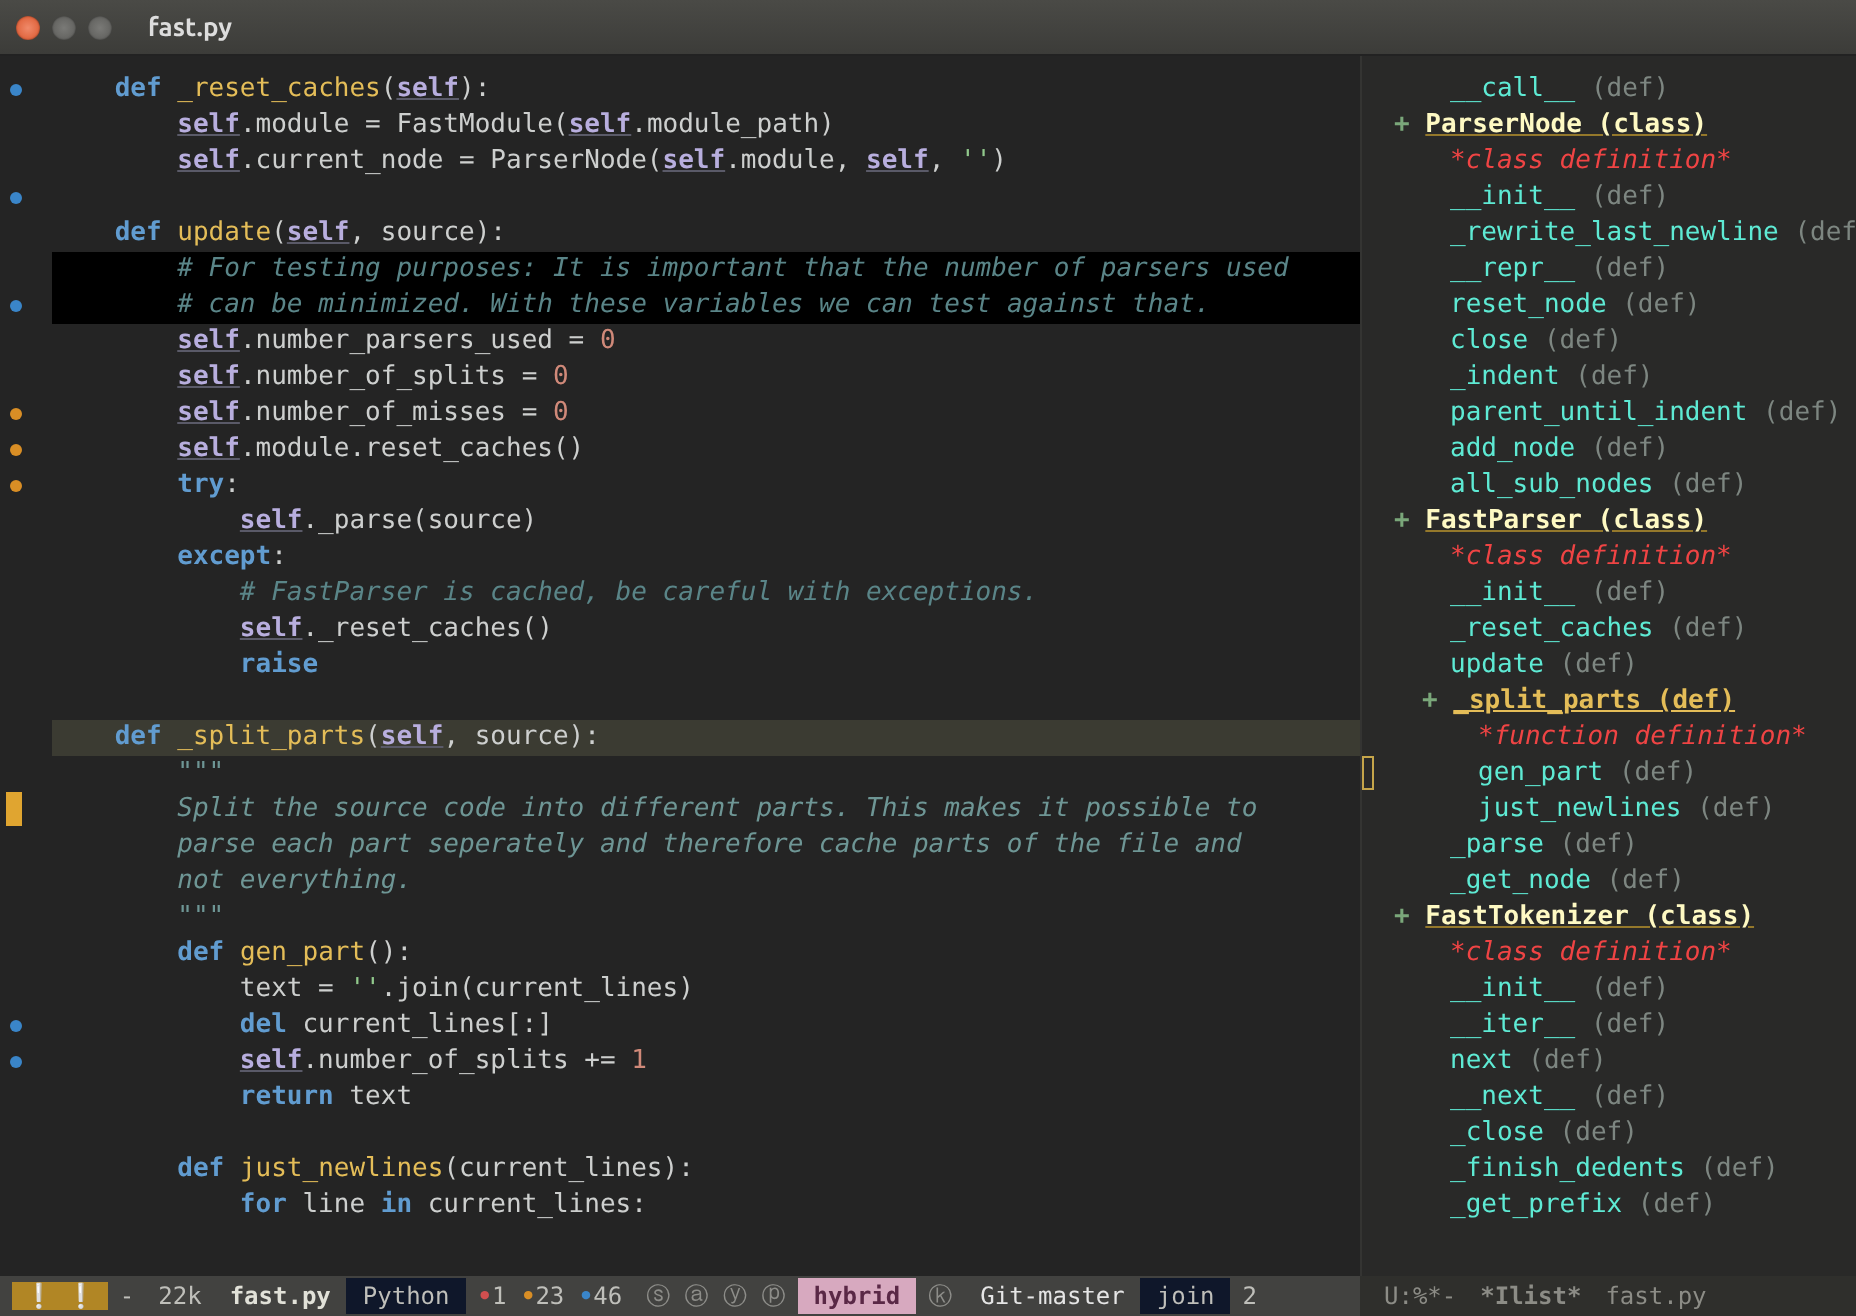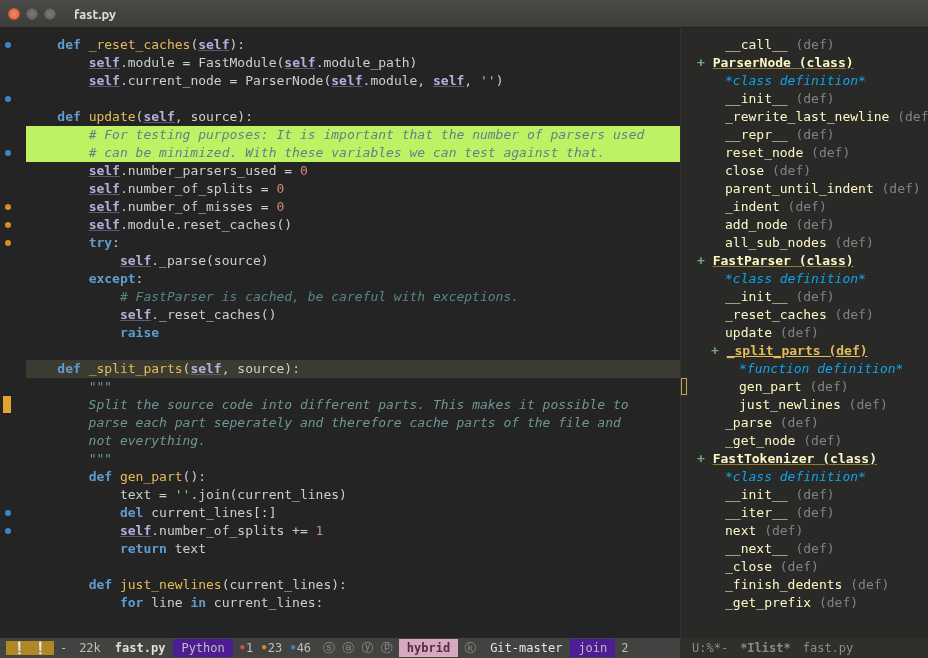--- a/index.html
+++ b/index.html
@@ -70,39 +70,39 @@
     color: #cdcfce;
     overflow: hidden;
   }
   .kw    { color: #619cd0; font-weight: 600; }
   .fn    { color: #e4bd58; }
   .self  { color: #b8aede; text-decoration: underline; text-decoration-color: #5a5a68; font-weight: bold; }
   .str   { color: #91c98c; }
   .num   { color: #d08979; }
   .comm  { color: #5a8588; font-style: italic; }
   .doc   { color: #6e9695; font-style: italic; }
-  .hl-line-bg { background: #bef264; }
+  .hl-line-bg { background: #000000; }
   .cursor-line-bg { background: #3b3b32; display: inline-block; width: 100%; }
 
   
   .outline {
     width: 248px;
     background: #292928;
     color: #afb9b3;
     line-height: 18px;
     padding: 8px 4px 0 8px;
     overflow: hidden;
     border-left: 1px solid #343432;
     white-space: nowrap;
     position: relative;
   }
-  .ol-item { color: #fef9c3; }
+  .ol-item { color: #5eead4; }
   .ol-class { color: #fef9c3; font-weight: 600; text-decoration: underline; text-decoration-color: #94782b; }
   .ol-cur   { color: #e4bd58; font-weight: 600; text-decoration: underline; }
-  .ol-def   { color: #0ea5e9; }
+  .ol-def   { color: #ef4444; }
   .ol-paren { color: #7d8681; }
   .plus { color: #7aa77a; font-weight: bold; }
   .ol-cursor {
     position: absolute;
     left: 0;
     width: 6px;
     height: 17px;
     border: 1px solid #c5a54a;
   }
 
@@ -119,21 +119,21 @@
     align-items: center;
     padding: 0 6px;
     white-space: nowrap;
     overflow: hidden;
   }
   .ml-left  { width: 680px; background: #424240; color: #bfbfba; }
   .ml-right { flex: 1; color: #8c8c86; }
   .ml-seg   { padding: 0 6px; }
   .ml-amber-bg { background: #b18625; color: #201a0c; font-weight: bold; }
   .ml-fname { color: #e1e1d8; font-weight: 600; padding: 0 8px; }
-  .ml-grey  { background: #4c1d95; padding: 2px 8px; }
+  .ml-grey  { background: #0f172a; padding: 2px 8px; }
   .ml-pink  { background: #d7a9bf; color: #5a2846; font-weight: bold; padding: 2px 8px; }
   .ml-dot-r { color: #d24f4f; font-weight: bold; }
   .ml-dot-o { color: #d98e25; font-weight: bold; }
   .ml-dot-b { color: #3a85c8; font-weight: bold; }
   .ml-vcs   { color: #e5e5e5; padding: 0 8px; }
   .excl-icon::before{ content: "\2755"; color: #201a0c; }
 </style>
 </head>
 <body>
 
@@ -162,22 +162,22 @@
 
   <div class="outline" id="outline">
       <div style="padding-left:36px">  <span class="ol-item">__call__</span><span class="ol-paren"> (def)</span></div>
       <div style="padding-left:8px"><span class="plus">+</span> <span class="ol-class">ParserNode (class)</span></div>
       <div style="padding-left:36px">  <span class="ol-def" style="font-style:italic">*class definition*</span></div>
       <div style="padding-left:36px">  <span class="ol-item">__init__</span><span class="ol-paren"> (def)</span></div>
       <div style="padding-left:36px">  <span class="ol-item">_rewrite_last_newline</span><span class="ol-paren"> (def)</span></div>
       <div style="padding-left:36px">  <span class="ol-item">__repr__</span><span class="ol-paren"> (def)</span></div>
       <div style="padding-left:36px">  <span class="ol-item">reset_node</span><span class="ol-paren"> (def)</span></div>
       <div style="padding-left:36px">  <span class="ol-item">close</span><span class="ol-paren"> (def)</span></div>
+      <div style="padding-left:36px">  <span class="ol-item">_indent</span><span class="ol-paren"> (def)</span></div>
       <div style="padding-left:36px">  <span class="ol-item">parent_until_indent</span><span class="ol-paren"> (def)</span></div>
-      <div style="padding-left:36px">  <span class="ol-item">_indent</span><span class="ol-paren"> (def)</span></div>
       <div style="padding-left:36px">  <span class="ol-item">add_node</span><span class="ol-paren"> (def)</span></div>
       <div style="padding-left:36px">  <span class="ol-item">all_sub_nodes</span><span class="ol-paren"> (def)</span></div>
       <div style="padding-left:8px"><span class="plus">+</span> <span class="ol-class">FastParser (class)</span></div>
       <div style="padding-left:36px">  <span class="ol-def" style="font-style:italic">*class definition*</span></div>
       <div style="padding-left:36px">  <span class="ol-item">__init__</span><span class="ol-paren"> (def)</span></div>
       <div style="padding-left:36px">  <span class="ol-item">_reset_caches</span><span class="ol-paren"> (def)</span></div>
       <div style="padding-left:36px">  <span class="ol-item">update</span><span class="ol-paren"> (def)</span></div>
       <div style="padding-left:22px"><span class="plus">+</span> <span class="ol-cur">_split_parts (def)</span></div>
       <span class="ol-cursor" style="top:350px"></span>
       <div style="padding-left:50px">  <span class="ol-def" style="font-style:italic">*function definition*</span></div>

